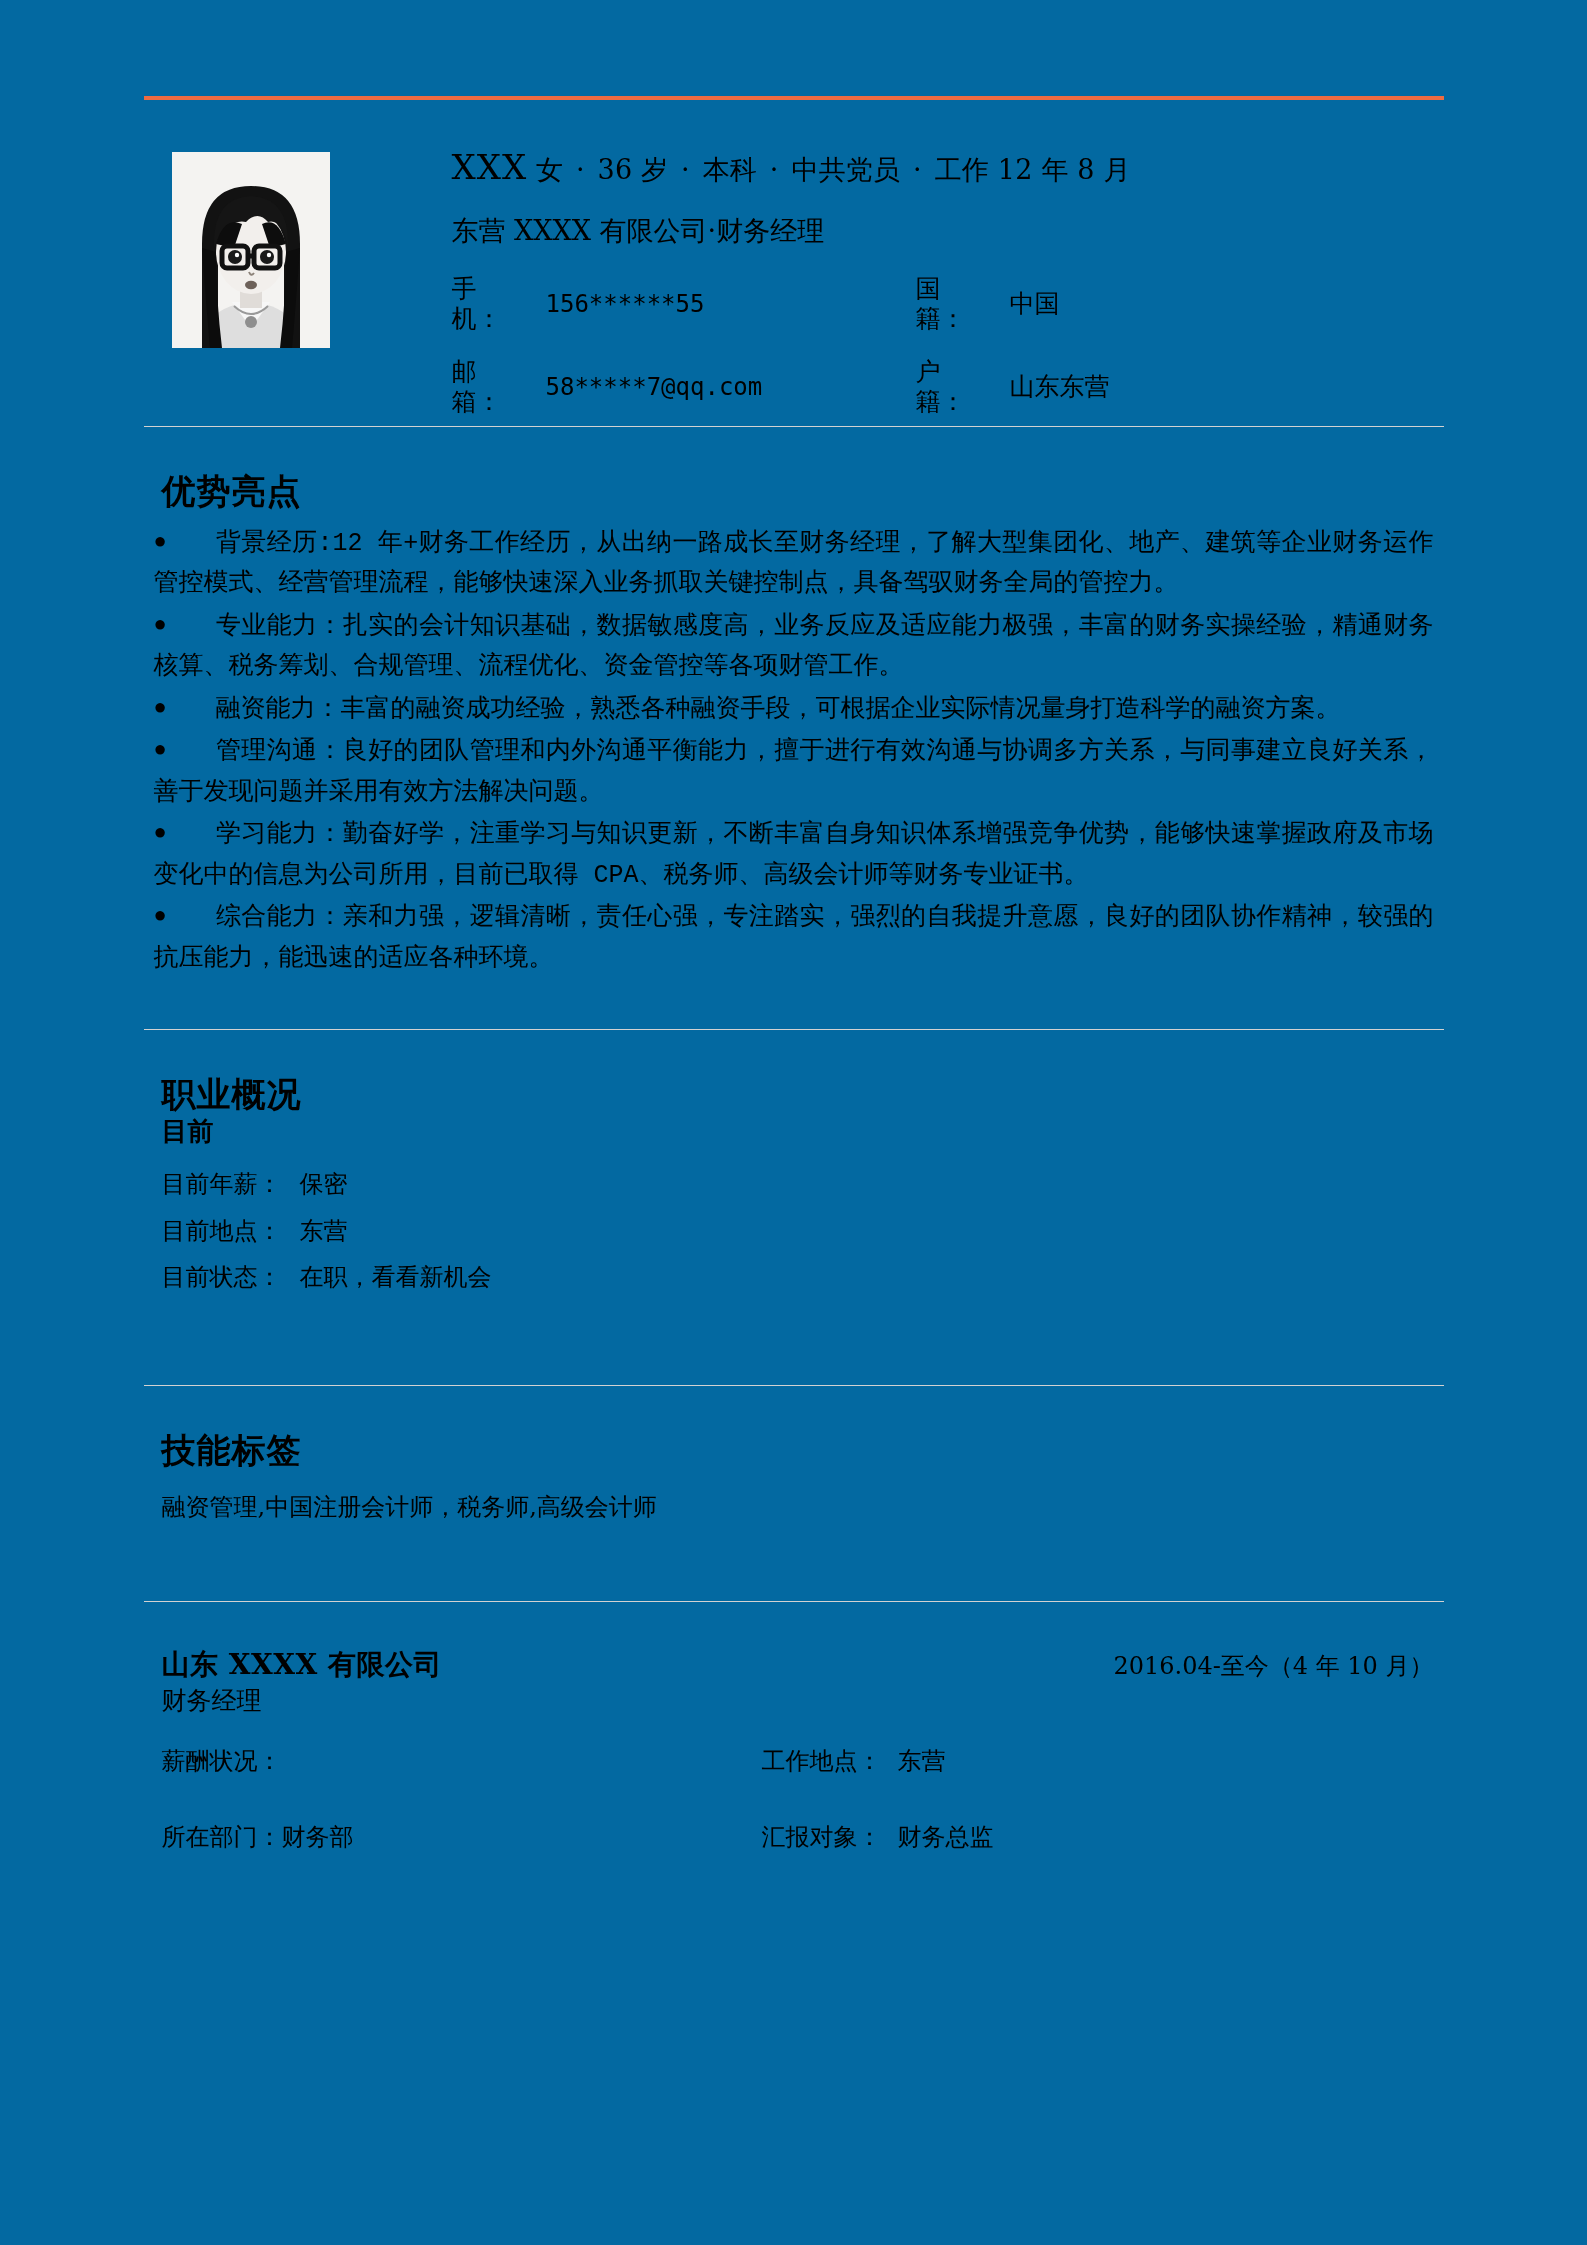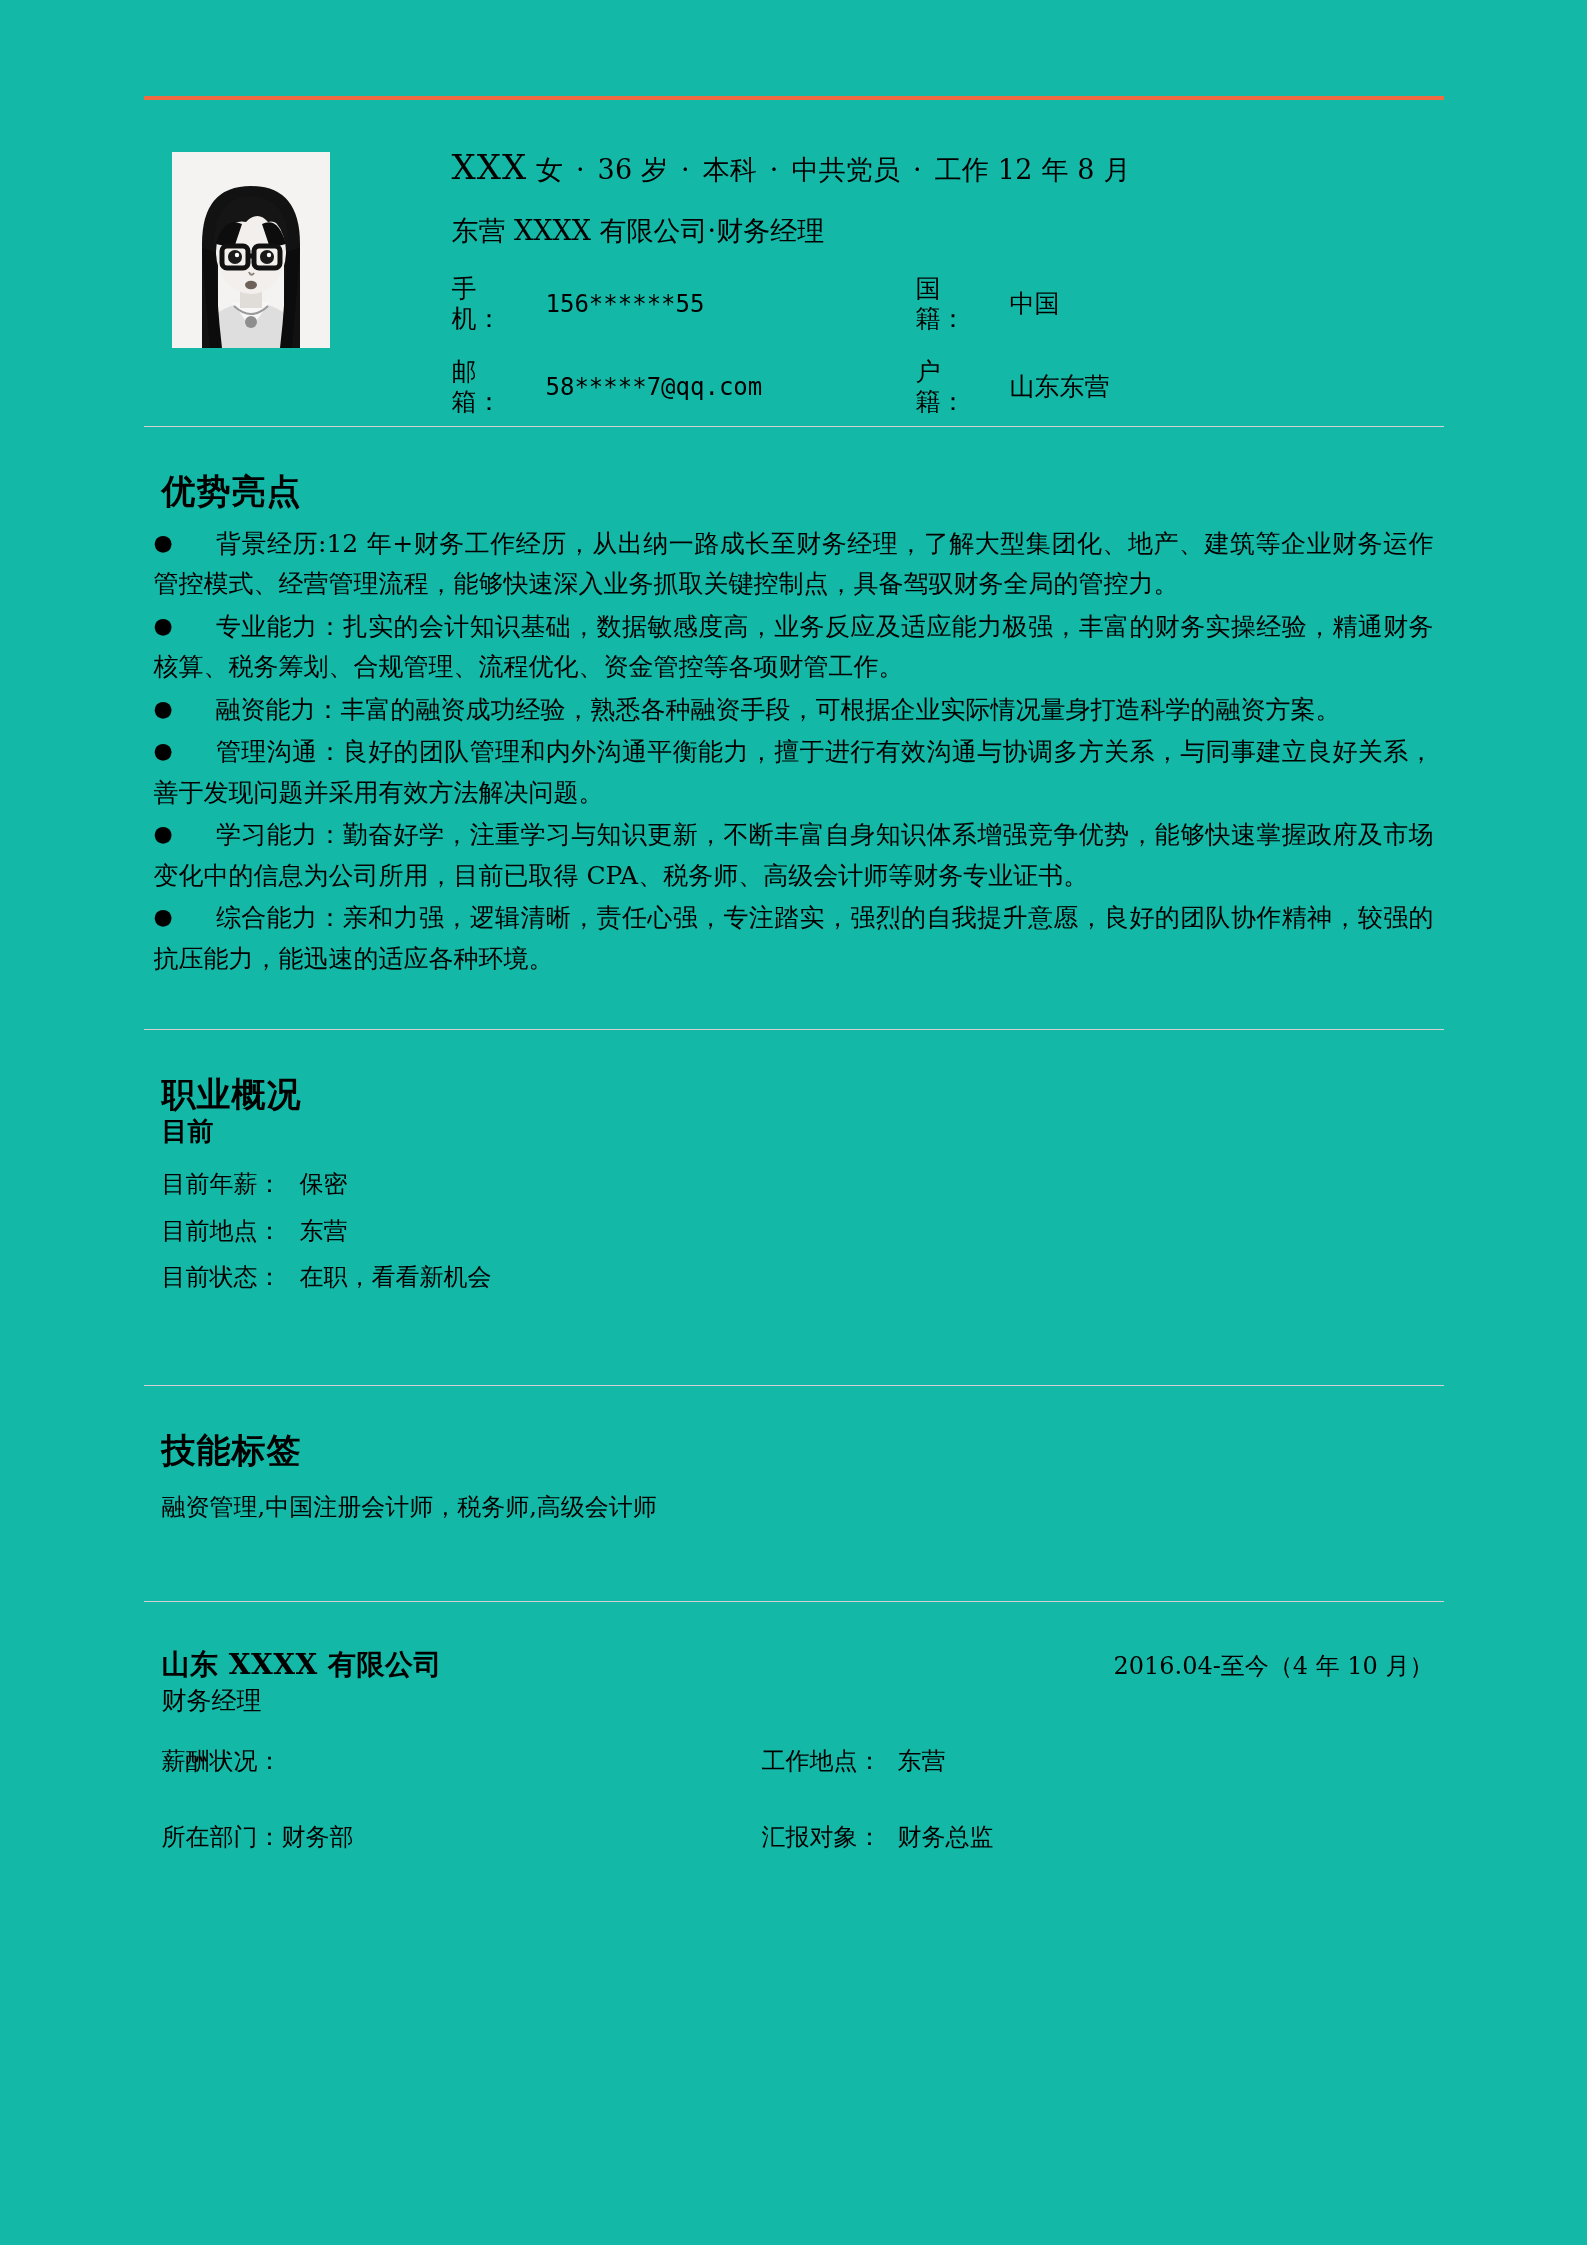--- a/index.html
+++ b/index.html
@@ -9,21 +9,21 @@
   }
   body {
     font-family: "DejaVu Serif", "Liberation Serif", serif;
     color: #000000;
     -webkit-font-smoothing: antialiased;
   }
   .page {
     position: relative;
     width: 1587px;
     min-height: 2245px;
-    background: #14b8a6;
+    background: #0369a1;
     padding: 0;
   }
   .content {
     position: relative;
     margin: 0 auto;
     width: 1300px;
     padding-top: 96px;
   }
 
   
@@ -124,20 +124,21 @@
   .sec-advantages .section-title { margin-bottom: 12px; margin-left: 8px; }
 
   .bullet-item {
     font-size: 25px;
     line-height: 1.62;
     text-align: justify;
     text-justify: inter-ideograph;
     margin-bottom: 2px;
     position: relative;
     padding-left: 0;
+    font-family: Liberation Mono, monospace;
   }
   .bullet-item .dot {
     display: inline-block;
     width: 20px;
     font-size: 22px;
     vertical-align: 2px;
   }
   .bullet-item .gap { display: inline-block; width: 42px; }
 
   

